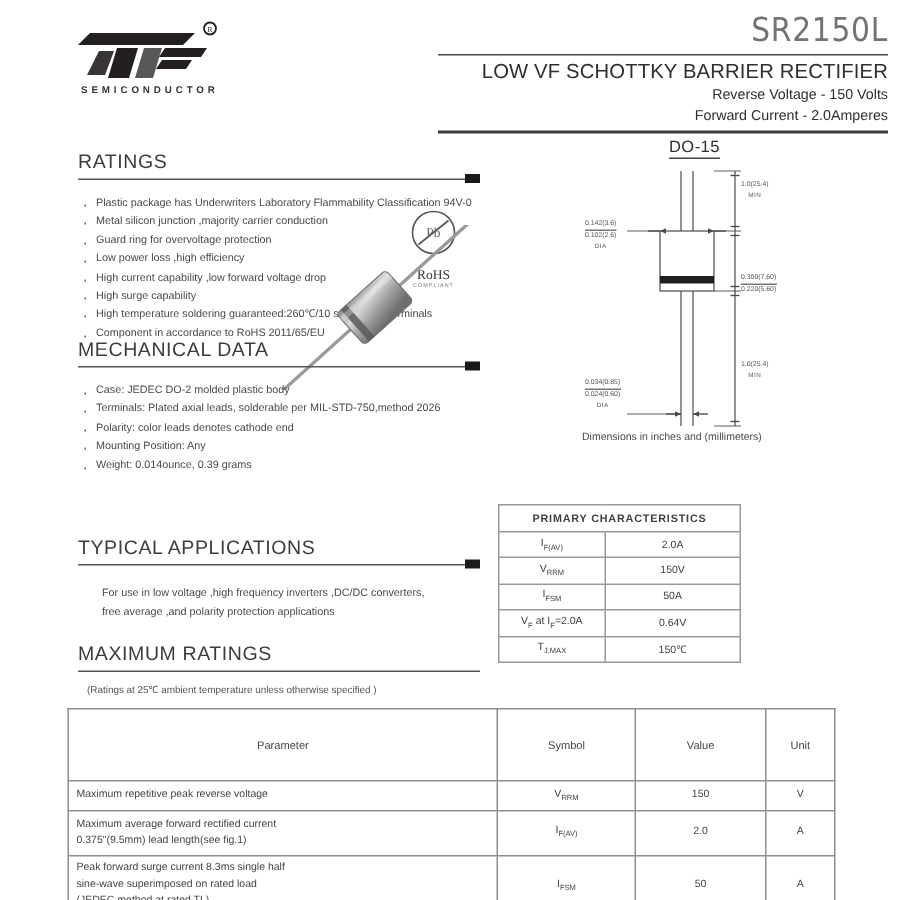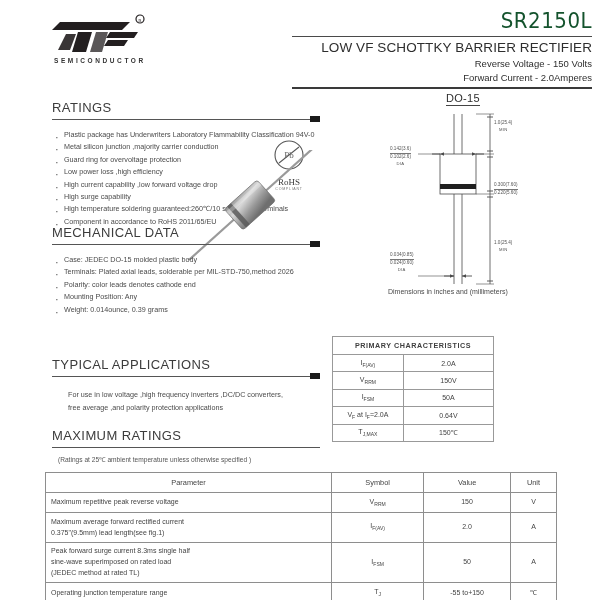--- a/index.html
+++ b/index.html
@@ -17,21 +17,21 @@
   .logo-block { position:absolute; left:52px; top:14px; width:120px; }
   .logo-mark { position:relative; width:100px; height:42px; }
   .logo-mark svg { display:block; }
   .logo-sub {
     font-size:6.5px; letter-spacing:2.6px; color:#333;
     margin-top:1px; margin-left:2px; font-weight:600;
   }
 
   .header-right { position:absolute; right:8px; top:10px; width:300px; text-align:right; }
   .part-no {
-    font-size:22px; letter-spacing:0.5px; color:#14532d;
+    font-size:22px; letter-spacing:0.5px; color:#737373;
     font-family:"DejaVu Sans Condensed","Liberation Sans",sans-serif;
     font-weight:400; line-height:1;
   }
   .hr-thin { height:1px; background:#4a4a4a; margin:4px 0 3px 0; }
   .hr-thick { height:2px; background:#3a3a3a; margin-top:3px; }
   .title-main { font-size:13.5px; color:#2e2e2e; letter-spacing:0.1px; line-height:1.25; }
   .title-sub { font-size:9.5px; color:#2e2e2e; line-height:1.45; }
 
   
   .section { position:absolute; }
@@ -75,21 +75,21 @@
   .pchar { position:absolute; left:332px; top:320px; width:162px; border:1px solid #999; border-collapse:collapse;margin-top:16px; }
   .pchar td, .pchar th { border:1px solid #999; text-align:center; color:#3f3f3f; }
   .pchar th { font-size:7.2px; letter-spacing:0.55px; font-weight:700; padding:4px 2px; }
   .pchar td { font-size:7px; padding:3.5px 2px; }
   .pchar td.lbl { width:44%; }
   sub { font-size:0.72em; }
 
   
   .ratings { position:absolute; left:45px; top:472px; width:512px; border-collapse:collapse; }
   .ratings th, .ratings td { border:1px solid #8e8e8e; color:#444; }
-  .ratings th { font-size:7.4px; font-weight:400; text-align:center; padding:5px 2px; }
+  .ratings th { font-size:7.4px; font-weight:400; text-align:center; padding:19px 2px; }
   .ratings td { font-size:7px; padding:3.5px 5px; line-height:1.55; }
   .ratings td.param { text-align:left; }
   .ratings td.ctr { text-align:center; }
   .c-param { width:56%; } .c-sym { width:18%; } .c-val { width:17%; } .c-unit { width:9%; }
   .note-line { position:absolute; left:58px; top:455px; font-size:6.6px; color:#555; }
 </style>
 </head>
 <body>
 
 <div class="page">
@@ -253,21 +253,21 @@
     <div class="pkg-caption">Dimensions in inches and (millimeters)</div>
   </div>
 
   <div class="section" style="left:52px; top:225px; width:268px;">
     <div class="sec-title">MECHANICAL DATA</div>
     <div class="sec-rule">
       <span class="line"></span>
         <span class="sq"></span>
     </div>
     <ul class="bullets">
-      <li>Case: JEDEC DO-15  molded plastic body</li>
+      <li>Case: JEDEC DO-2  molded plastic body</li>
       <li>Terminals: Plated axial leads, solderable per MIL-STD-750,method 2026</li>
       <li>Polarity: color leads denotes cathode end</li>
       <li>Mounting Position: Any</li>
       <li>Weight: 0.014ounce, 0.39 grams</li>
     </ul>
   </div>
 
   <div class="section" style="left:52px; top:357px; width:268px;">
     <div class="sec-title">TYPICAL  APPLICATIONS</div>
     <div class="sec-rule">

